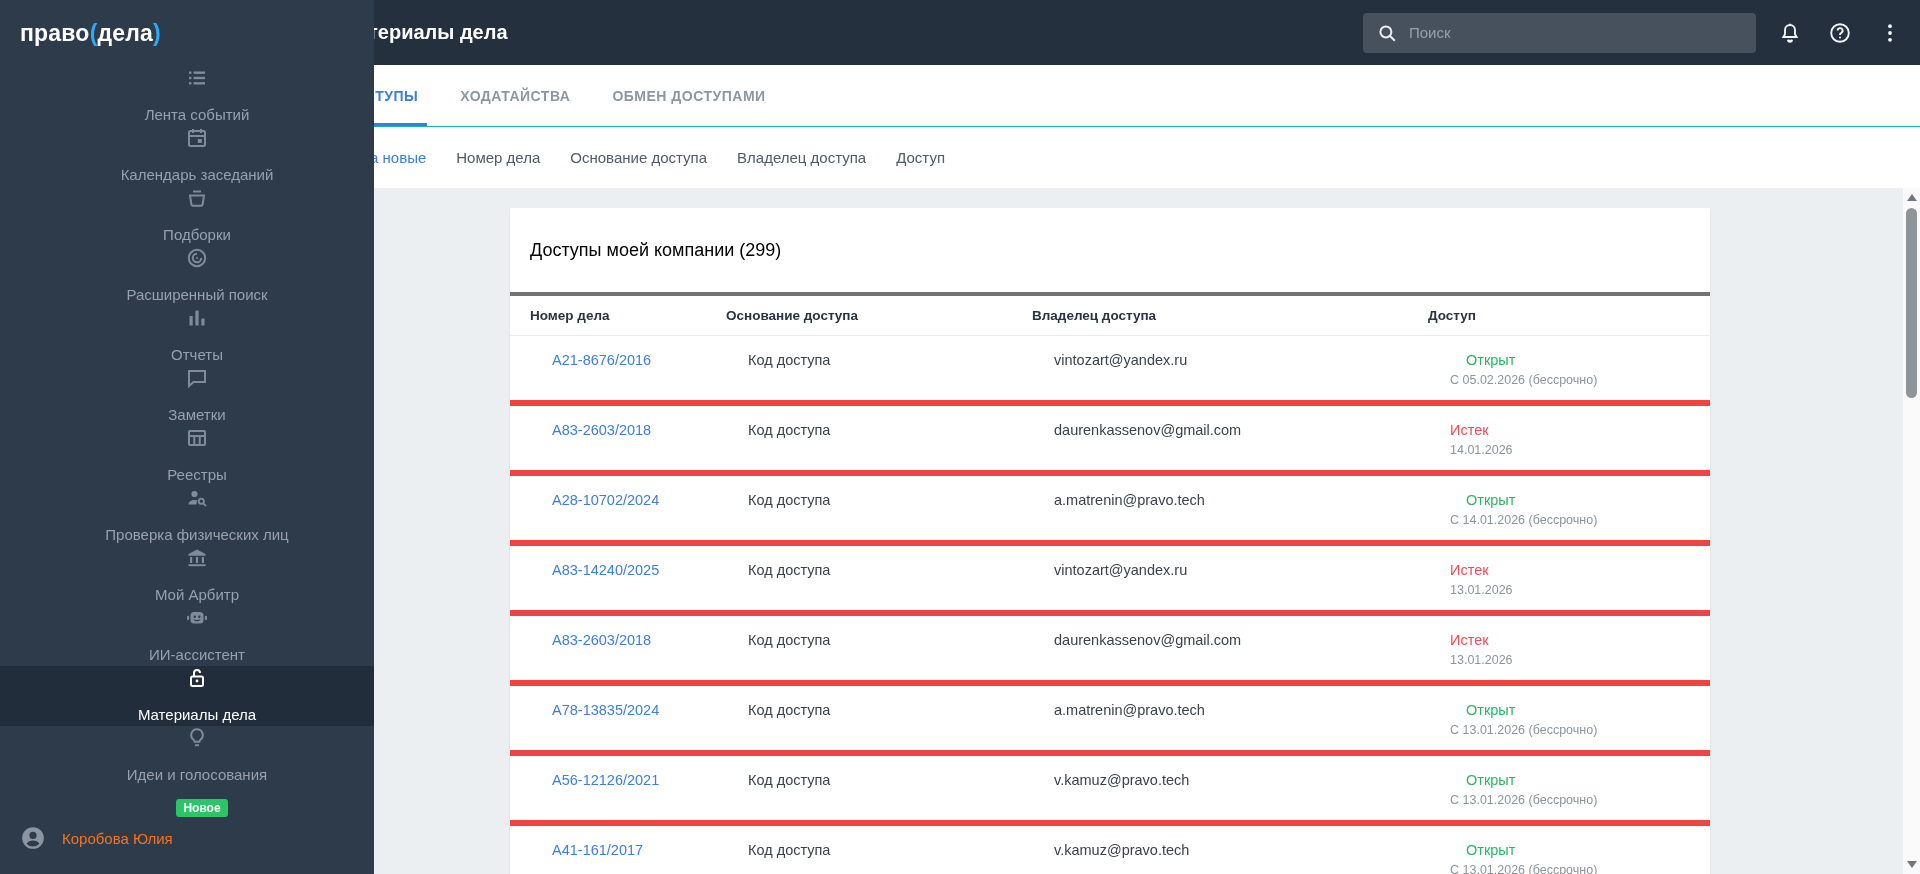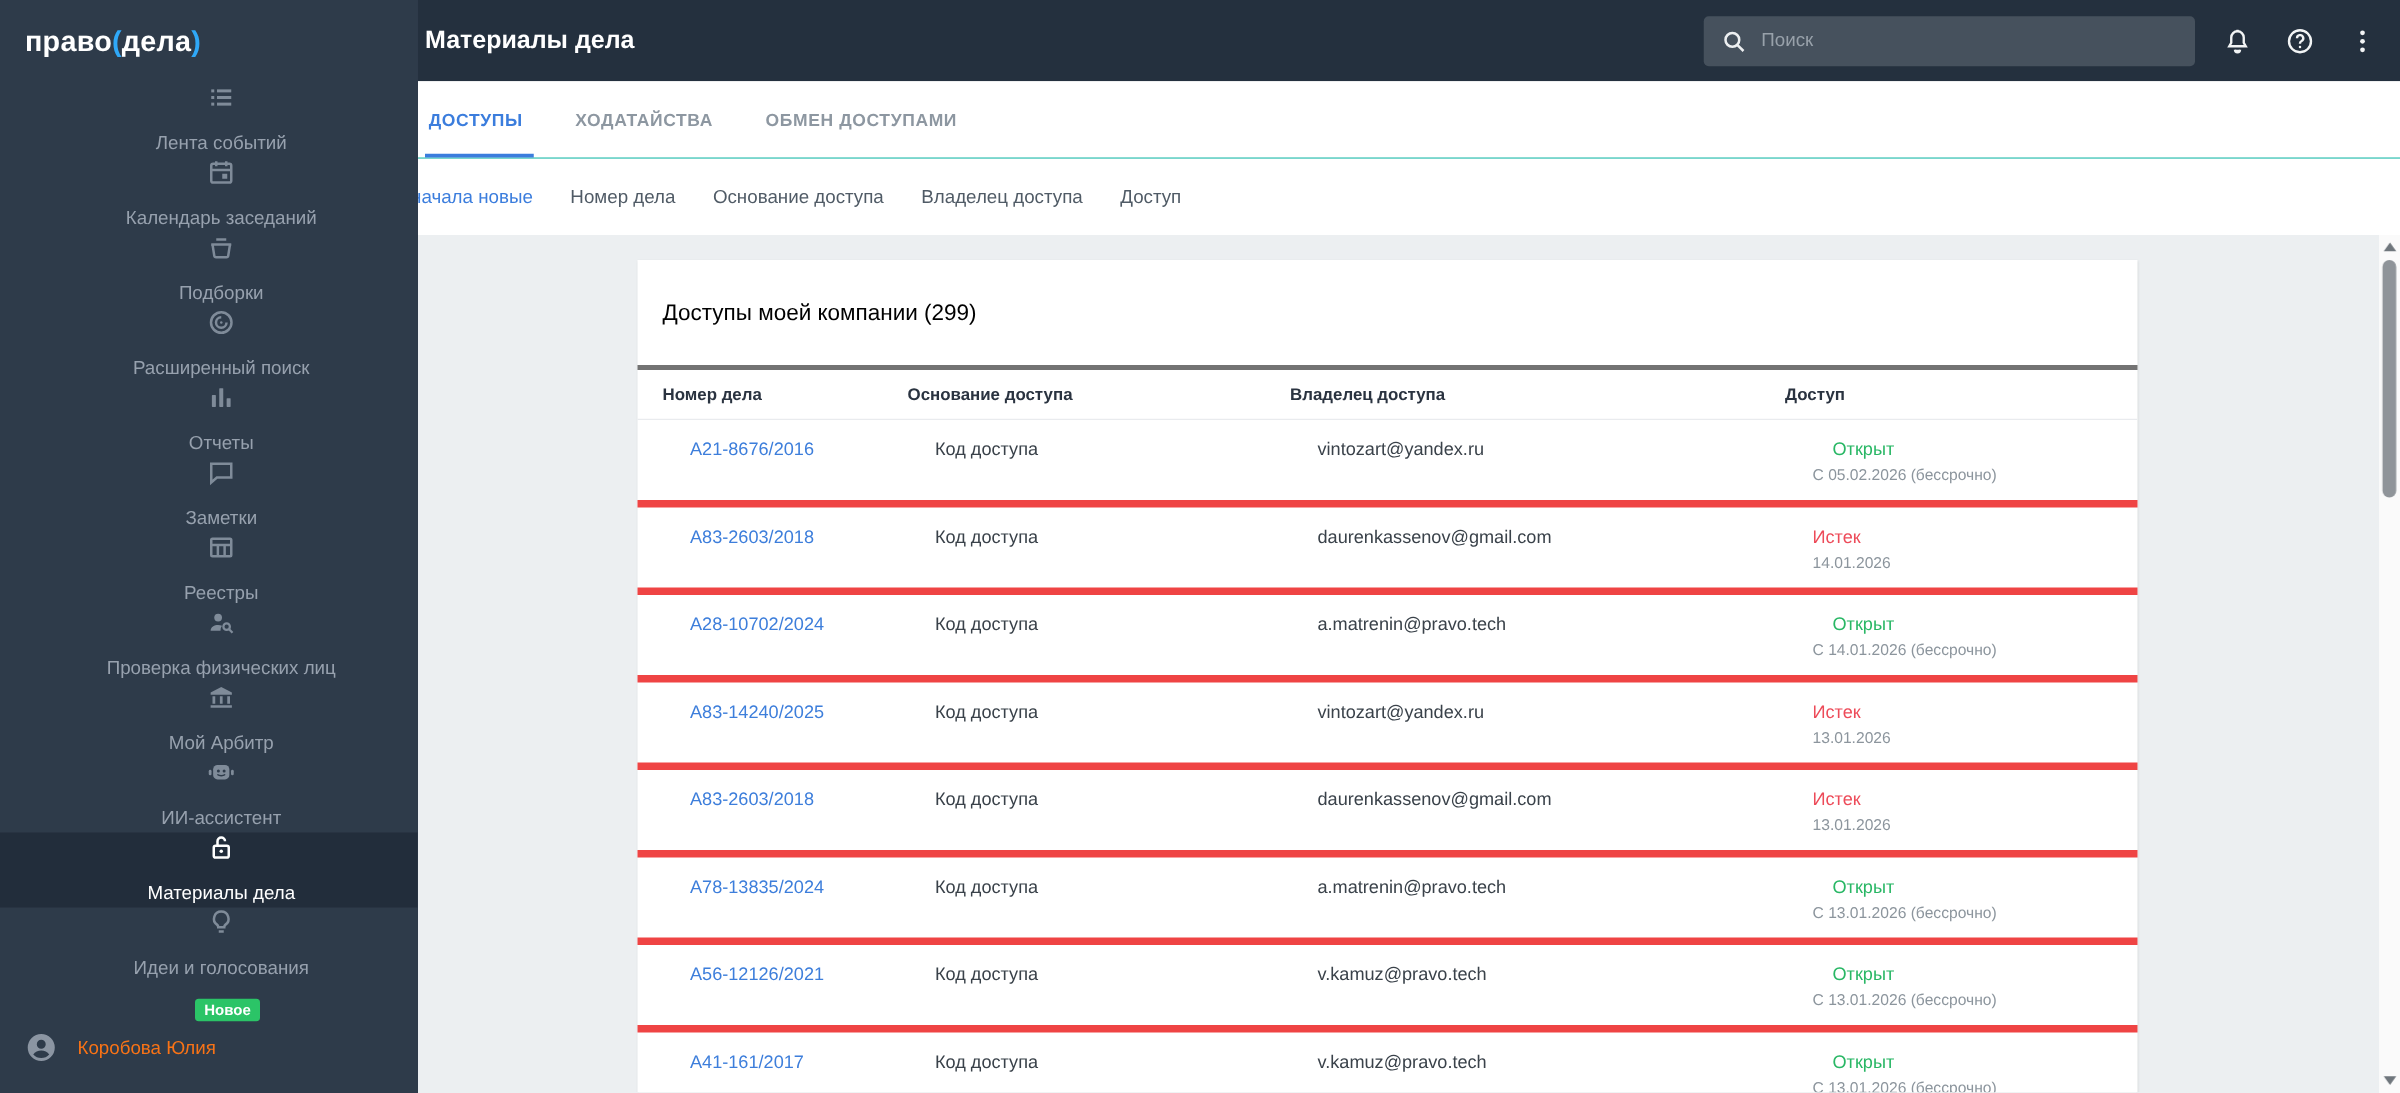--- a/index.html
+++ b/index.html
@@ -1,20 +1,20 @@
 <!DOCTYPE html>
 <html><head>
 <meta charset="utf-8">
 <style>
   html,body{margin:0;padding:0;width:1920px;height:874px;overflow:hidden;
     font-family:"Liberation Sans",sans-serif;background:#ECEFF1;}
   *{box-sizing:border-box;}
 
   
-  .sidebar{position:fixed;left:0;top:0;bottom:0;width:334px;background:#2E3B4A;z-index:5;}
+  .sidebar{position:fixed;left:0;top:0;bottom:0;width:374px;background:#2E3B4A;z-index:5;}
   .logo{height:66px;display:flex;align-items:center;padding-left:20px;
     font-size:23px;font-weight:bold;color:#FFFFFF;letter-spacing:.2px;cursor:pointer;}
   .logo .paren{color:#2FA8F8;}
   .nav{display:flex;flex-direction:column;}
   .nav-item{height:60px;display:flex;align-items:center;padding-left:20px;gap:16px;
     color:#97A1AE;font-size:15px;cursor:pointer;flex-direction:column;}
   .nav-item .icon{width:24px;height:24px;color:#7F8B99;flex:0 0 24px;display:inline-flex;}
   .nav-item .icon svg{width:24px;height:24px;}
   .nav-item.active{background:#222D3B;color:#FFFFFF;}
   .nav-item.active .icon{color:#FFFFFF;}

